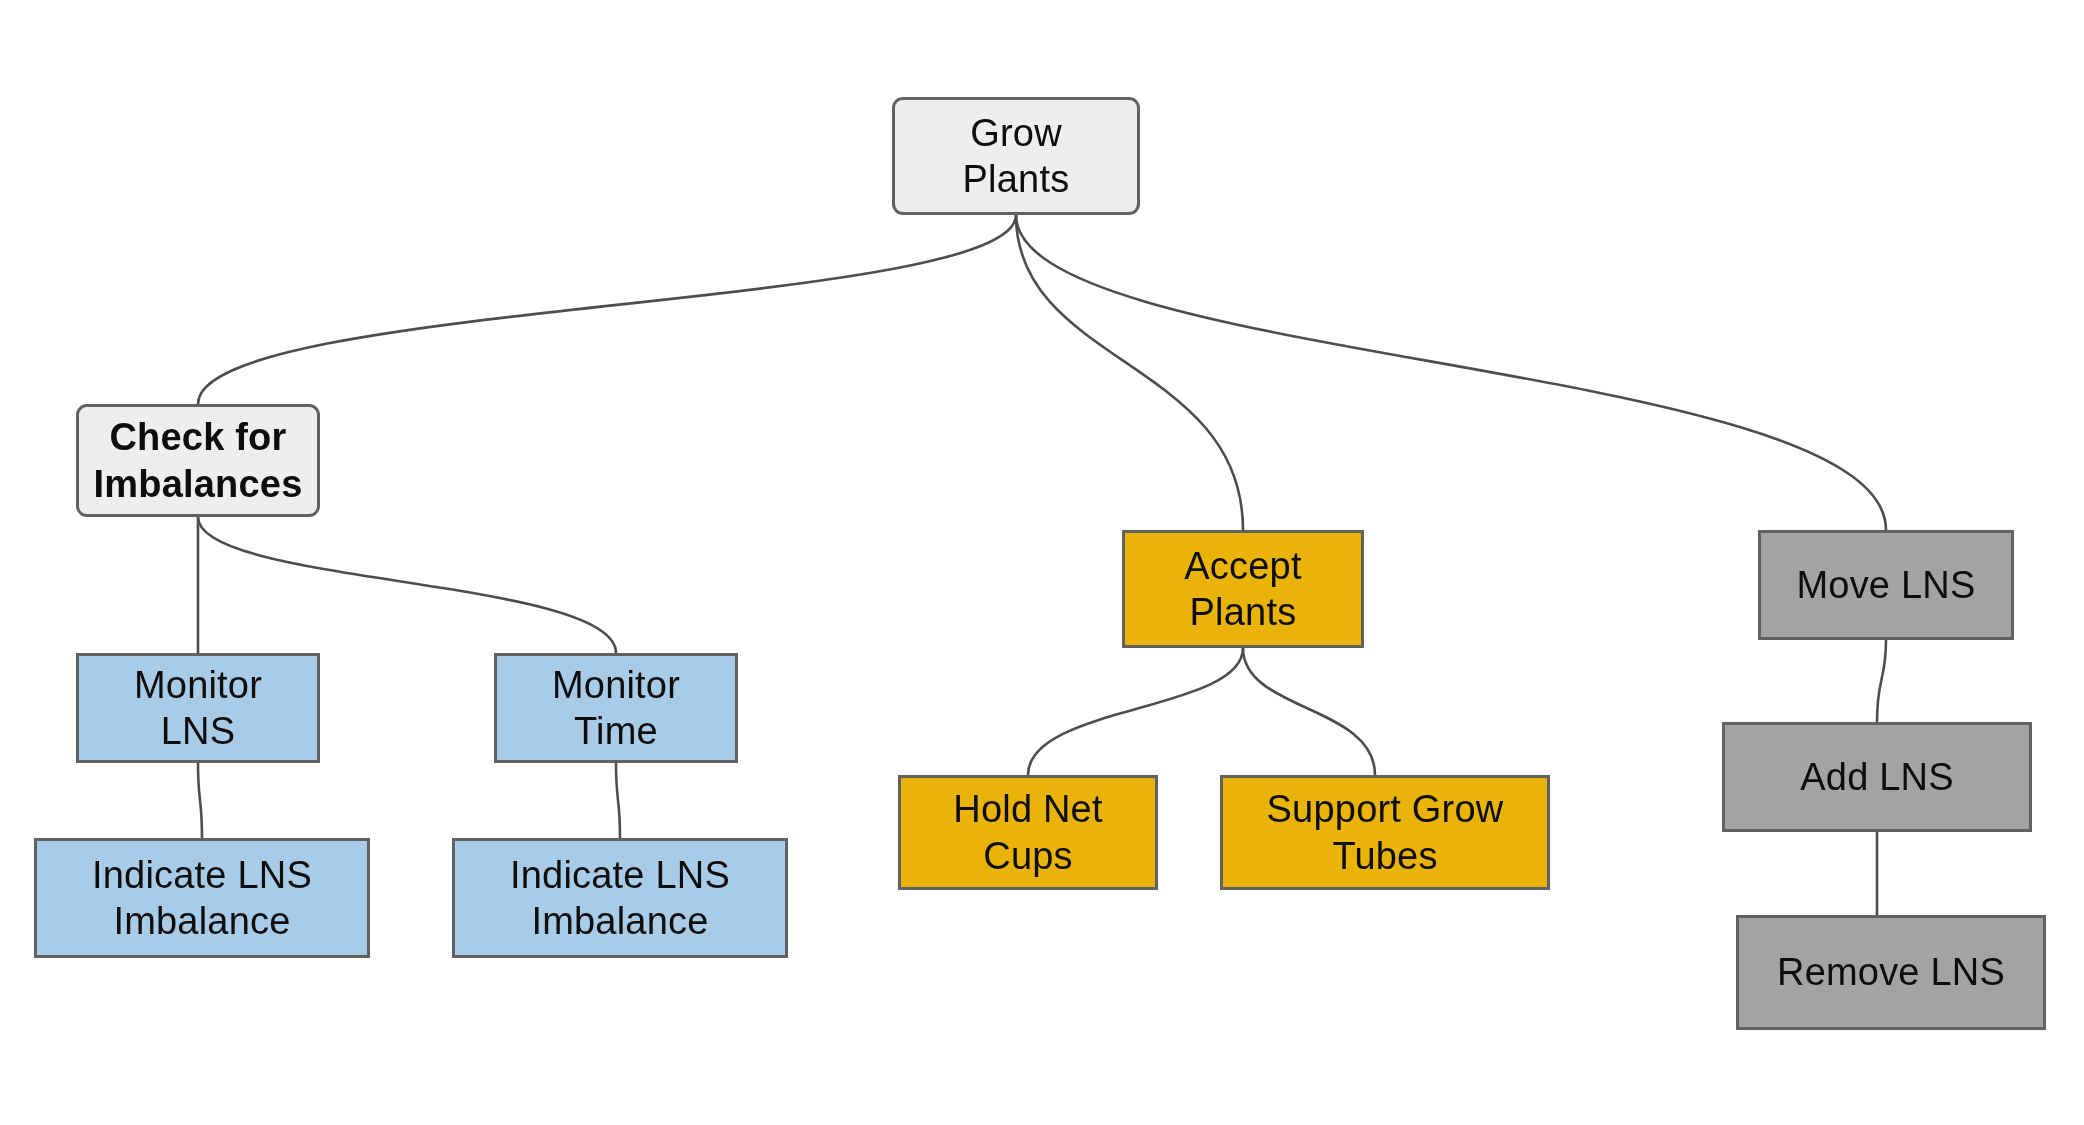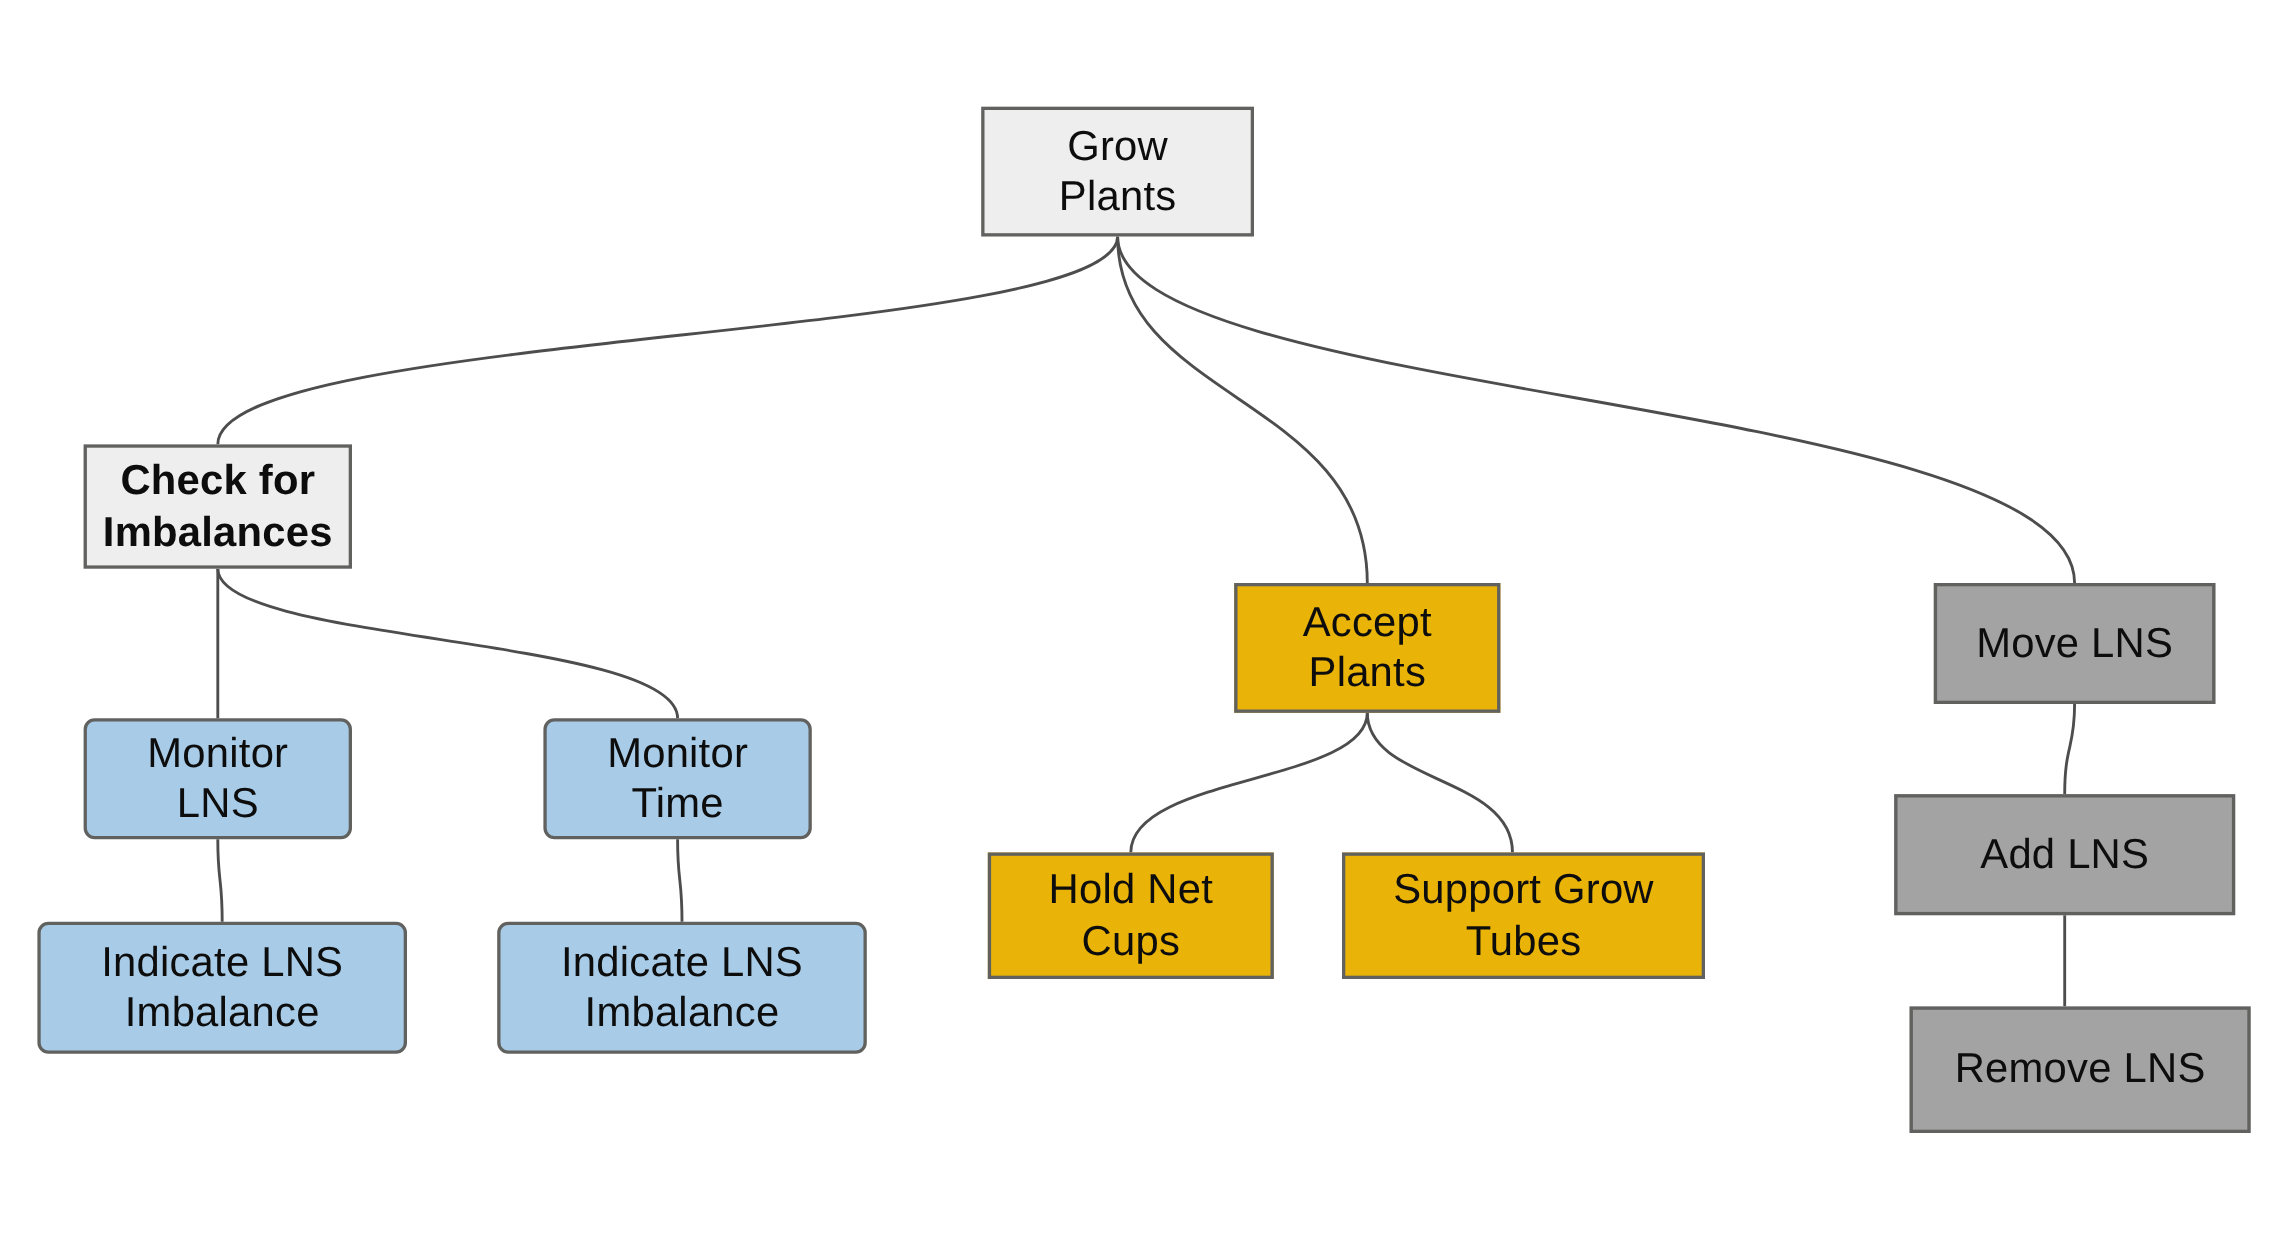--- a/index.html
+++ b/index.html
@@ -39,22 +39,22 @@
     line-height: 1.22;
     letter-spacing: 0.2px;
     white-space: pre-line;
     z-index: 5;
   }
   .node-label {
     display: block;
     white-space: pre-line;
     padding: 0 6px;
   }
-  .fill-gray   { background: #eeeeee; }
-  .fill-blue   { background: #a8cce8; border-radius: 10px; }
+  .fill-gray   { background: #eeeeee; border-radius: 11px; }
+  .fill-blue   { background: #a8cce8; }
   .fill-salmon { background: #eab308; }
   .fill-green  { background: #a3a3a3; }
 </style>
 </head>
 <body>
 
 <div id="canvas">
   <svg id="edge-layer" viewBox="0 0 2084 1125" preserveAspectRatio="none">
       <path d="M 1016 215 C 1016 309.5, 198 300.05, 198 404" fill="none" stroke="#4d4d4d" stroke-width="2.6" stroke-linecap="butt"></path>
       <path d="M 1016 215 C 1016 365, 1243 360, 1243 530" fill="none" stroke="#4d4d4d" stroke-width="2.6" stroke-linecap="butt"></path>

